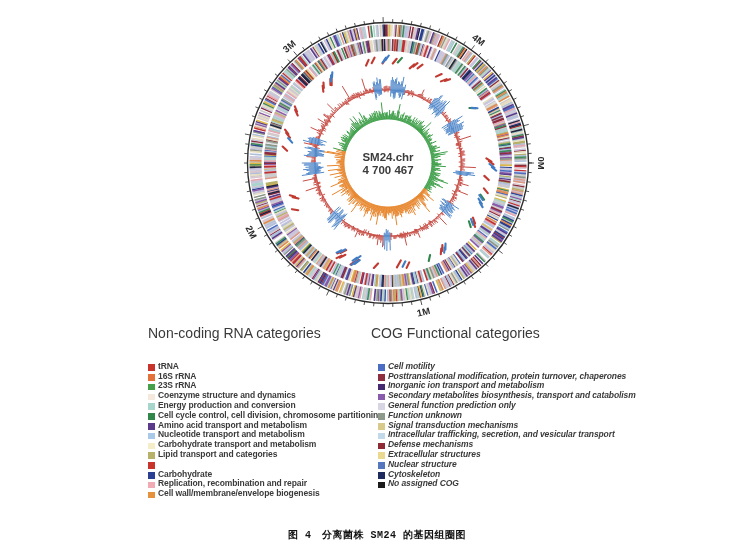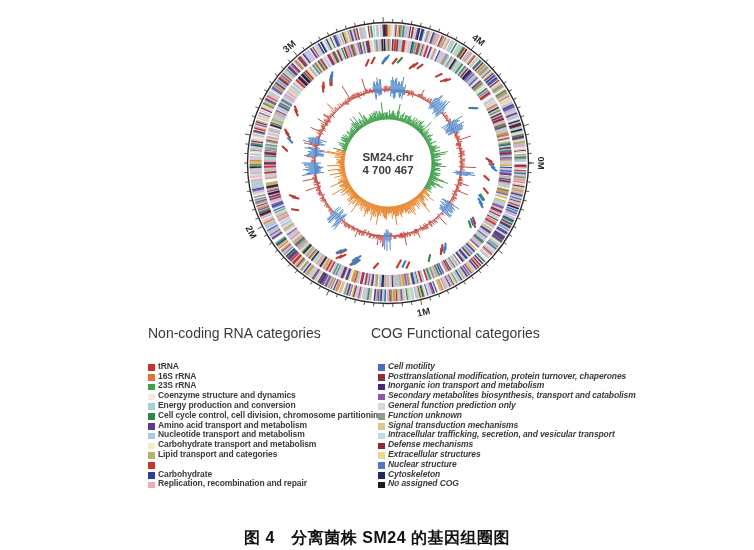--- a/index.html
+++ b/index.html
@@ -8,22 +8,22 @@
   #circos-svg{position:absolute;left:218px;top:0;}
   .legend{position:absolute;}
   #legend-left{left:148px;top:325px;width:225px;}
   #legend-right{left:371px;top:325px;width:265px;}
   .legend-title{font-weight:normal;font-size:14px;color:#3a3a3a;margin-bottom:20px;white-space:nowrap;}
   .lrow{display:flex;align-items:flex-end;height:9.8px;}
   #legend-right .lrow{padding-left:7px;font-style:italic;}
   .chip{width:6.5px;height:6.5px;flex:0 0 6.5px;margin-right:3.5px;}
   .ltext{font-weight:bold;font-size:8.5px;color:#3a3a3a;white-space:nowrap;letter-spacing:-0.1px;}
   .caption{position:absolute;top:528px;left:0;width:754px;text-align:center;
-           font-family:Liberation Sans, sans-serif;font-weight:bold;
-           font-size:16px;color:#111;letter-spacing:0.5px;}
+           font-family:Liberation Mono, monospace;font-weight:bold;
+           font-size:10px;color:#111;letter-spacing:0.5px;}
 </style>
 </head>
 <body>
 
 <div class="page">
 
   <svg id="circos-svg" width="340" height="330" viewBox="0 0 340 330">
       <circle cx="170" cy="163" r="140.5" fill="none" stroke="#2b2b2b" stroke-width="1.4"></circle>
       <path d="M310.50 163.00L316.00 163.00M310.19 172.38L313.68 172.62M309.25 181.72L312.72 182.19M307.69 190.98L311.12 191.68M305.51 200.12L308.88 201.04M302.73 209.08L306.03 210.23M299.35 217.84L302.58 219.21M295.40 226.36L298.53 227.94M290.89 234.59L293.90 236.38M285.84 242.51L288.72 244.49M280.27 250.07L284.59 253.48M274.21 257.24L276.80 259.59M267.68 263.99L270.12 266.50M260.72 270.29L262.98 272.96M253.35 276.10L255.43 278.92M245.61 281.42L247.50 284.37M237.53 286.20L239.22 289.27M229.16 290.44L230.63 293.61M220.51 294.11L221.77 297.37M211.64 297.19L212.68 300.53M202.59 299.67L203.86 305.02M193.39 301.54L193.97 304.99M184.08 302.79L184.43 306.27M174.72 303.42L174.83 306.92M165.33 303.42L165.21 306.92M155.96 302.80L155.61 306.28M146.65 301.55L146.07 305.00M137.45 299.68L136.64 303.08M128.40 297.20L127.36 300.54M119.53 294.12L118.27 297.39M110.88 290.46L108.57 295.45M102.50 286.23L100.82 289.30M94.42 281.44L92.54 284.39M86.68 276.13L84.61 278.95M79.31 270.31L77.05 272.99M72.35 264.02L69.92 266.53M65.82 257.27L63.23 259.62M59.76 250.10L57.01 252.27M54.19 242.54L51.30 244.53M49.13 234.63L46.12 236.42M44.62 226.40L39.71 228.88M40.66 217.88L37.44 219.25M37.29 209.12L33.98 210.27M34.50 200.16L31.13 201.08M32.32 191.03L28.89 191.72M30.76 181.77L27.29 182.24M29.82 172.43L26.32 172.66M29.50 163.04L26.00 163.04M29.81 153.66L26.32 153.43M30.75 144.32L27.28 143.85M32.31 135.06L26.92 133.97M34.48 125.93L31.10 125.00M37.26 116.96L33.95 115.81M40.63 108.20L37.41 106.83M44.58 99.68L41.45 98.10M49.09 91.44L46.08 89.66M54.14 83.53L51.25 81.55M59.70 75.97L56.96 73.80M65.76 68.79L63.16 66.45M72.29 62.04L69.85 59.53M79.25 55.74L75.69 51.54M86.61 49.92L84.54 47.10M94.35 44.60L92.47 41.66M102.43 39.82L100.74 36.75M110.80 35.58L109.33 32.40M119.45 31.91L118.19 28.64M128.31 28.83L127.28 25.48M137.37 26.34L136.56 22.94M146.57 24.47L145.98 21.02M155.87 23.21L155.52 19.73M165.24 22.58L165.05 17.08M174.63 22.58L174.74 19.08M184.00 23.20L184.35 19.72M193.30 24.45L193.88 20.99M202.50 26.31L203.31 22.91M211.56 28.79L212.60 25.44M220.43 31.86L221.69 28.60M229.08 35.52L230.55 32.35M237.46 39.75L239.14 36.68M245.54 44.53L247.42 41.58M253.28 49.84L256.54 45.41M260.65 55.66L262.91 52.98M267.62 61.95L270.05 59.43M274.15 68.70L276.74 66.35M280.22 75.86L282.96 73.69M285.79 83.42L288.67 81.44M290.85 91.33L293.86 89.54M295.36 99.56L298.49 97.98M299.32 108.07L302.54 106.71M302.70 116.83L306.00 115.68M305.49 125.80L310.79 124.34M307.67 134.93L311.10 134.23M309.23 144.19L312.70 143.72M310.18 153.53L313.67 153.29M310.50 162.91L314.00 162.91" stroke="#2b2b2b" stroke-width="0.8" fill="none"></path>
       <text x="323" y="163" transform="rotate(90.0 323 163)" text-anchor="middle" dominant-baseline="central" font-size="9.5" font-weight="bold" fill="#2b2b2b" font-family="Liberation Sans, DejaVu Sans, sans-serif">0M</text>
@@ -129,20 +129,24 @@
           <span class="chip" style="background: rgb(200, 52, 44);"></span>
         </div>
         <div class="lrow">
           <span class="chip" style="background: rgb(42, 62, 146);"></span>
           <span class="ltext">Carbohydrate</span>
         </div>
         <div class="lrow">
           <span class="chip" style="background: rgb(242, 170, 180);"></span>
           <span class="ltext">Replication, recombination and repair</span>
         </div>
+        <div class="lrow">
+          <span class="chip" style="background: rgb(230, 145, 60);"></span>
+          <span class="ltext">Cell wall/membrane/envelope biogenesis</span>
+        </div>
       </div>
   </div>
 
   <div class="legend" id="legend-right">
     <div class="legend-title">COG Functional categories</div>
     <div id="legend-right-items">
         <div class="lrow">
           <span class="chip" style="background: rgb(74, 108, 195);"></span>
           <span class="ltext">Cell motility</span>
         </div>

